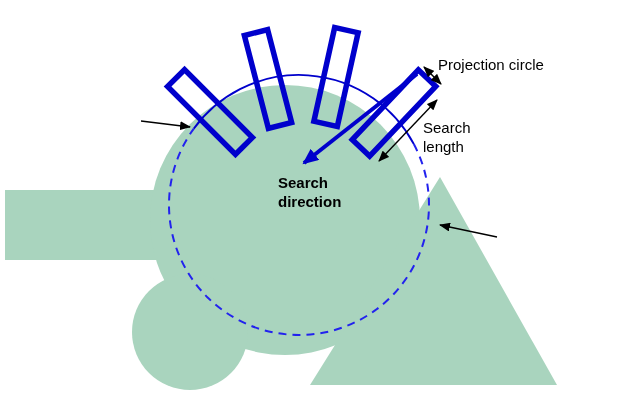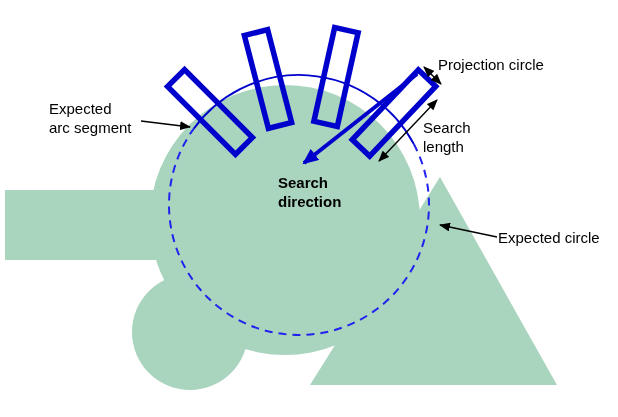--- a/index.html
+++ b/index.html
@@ -70,25 +70,22 @@
     </g>
 
     <line x1="417" y1="74" x2="304" y2="163" class="blue-arrow" marker-end="url(#headBlue)"></line>
 
     <line x1="141" y1="121" x2="190" y2="127" class="blk" marker-end="url(#headBlk)"></line>
     <line x1="424" y1="67" x2="441" y2="84" class="blk" marker-start="url(#headBlk)" marker-end="url(#headBlk)"></line>
     <line x1="437" y1="100" x2="379" y2="161" class="blk" marker-start="url(#headBlk)" marker-end="url(#headBlk)"></line>
     <line x1="497" y1="237" x2="440" y2="225" class="blk" marker-end="url(#headBlk)"></line>
   </svg>
 
-  <div class="lbl" style="left:49px;top:99px;">Expected
-arc segment</div>
 
   <div class="lbl" style="left:438px;top:55px;">Projection circle</div>
 
   <div class="lbl" style="left:423px;top:118px;">Search
 length</div>
 
   <div class="lbl bold" style="left:278px;top:173px;">Search
 direction</div>
 
-  <div class="lbl" style="left:498px;top:228px;">Expected circle</div>
 </div>
 
 </body></html>

